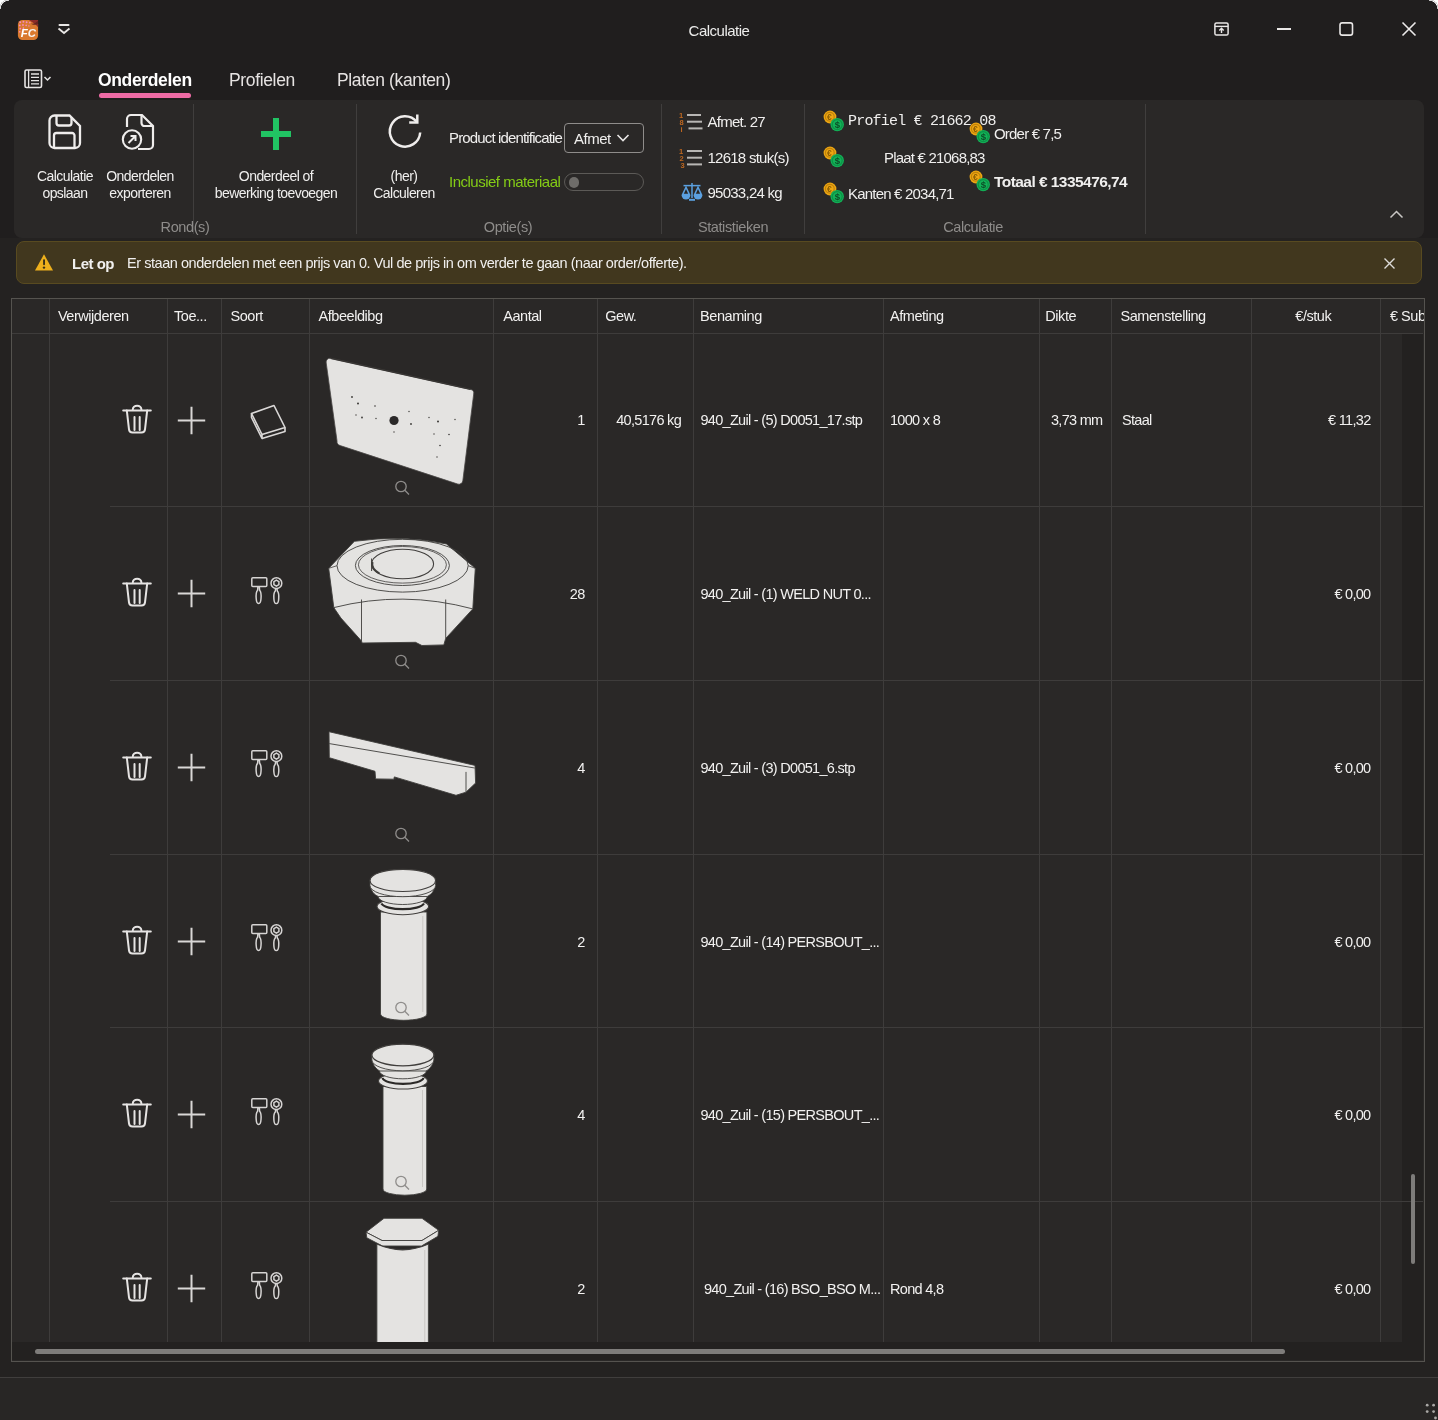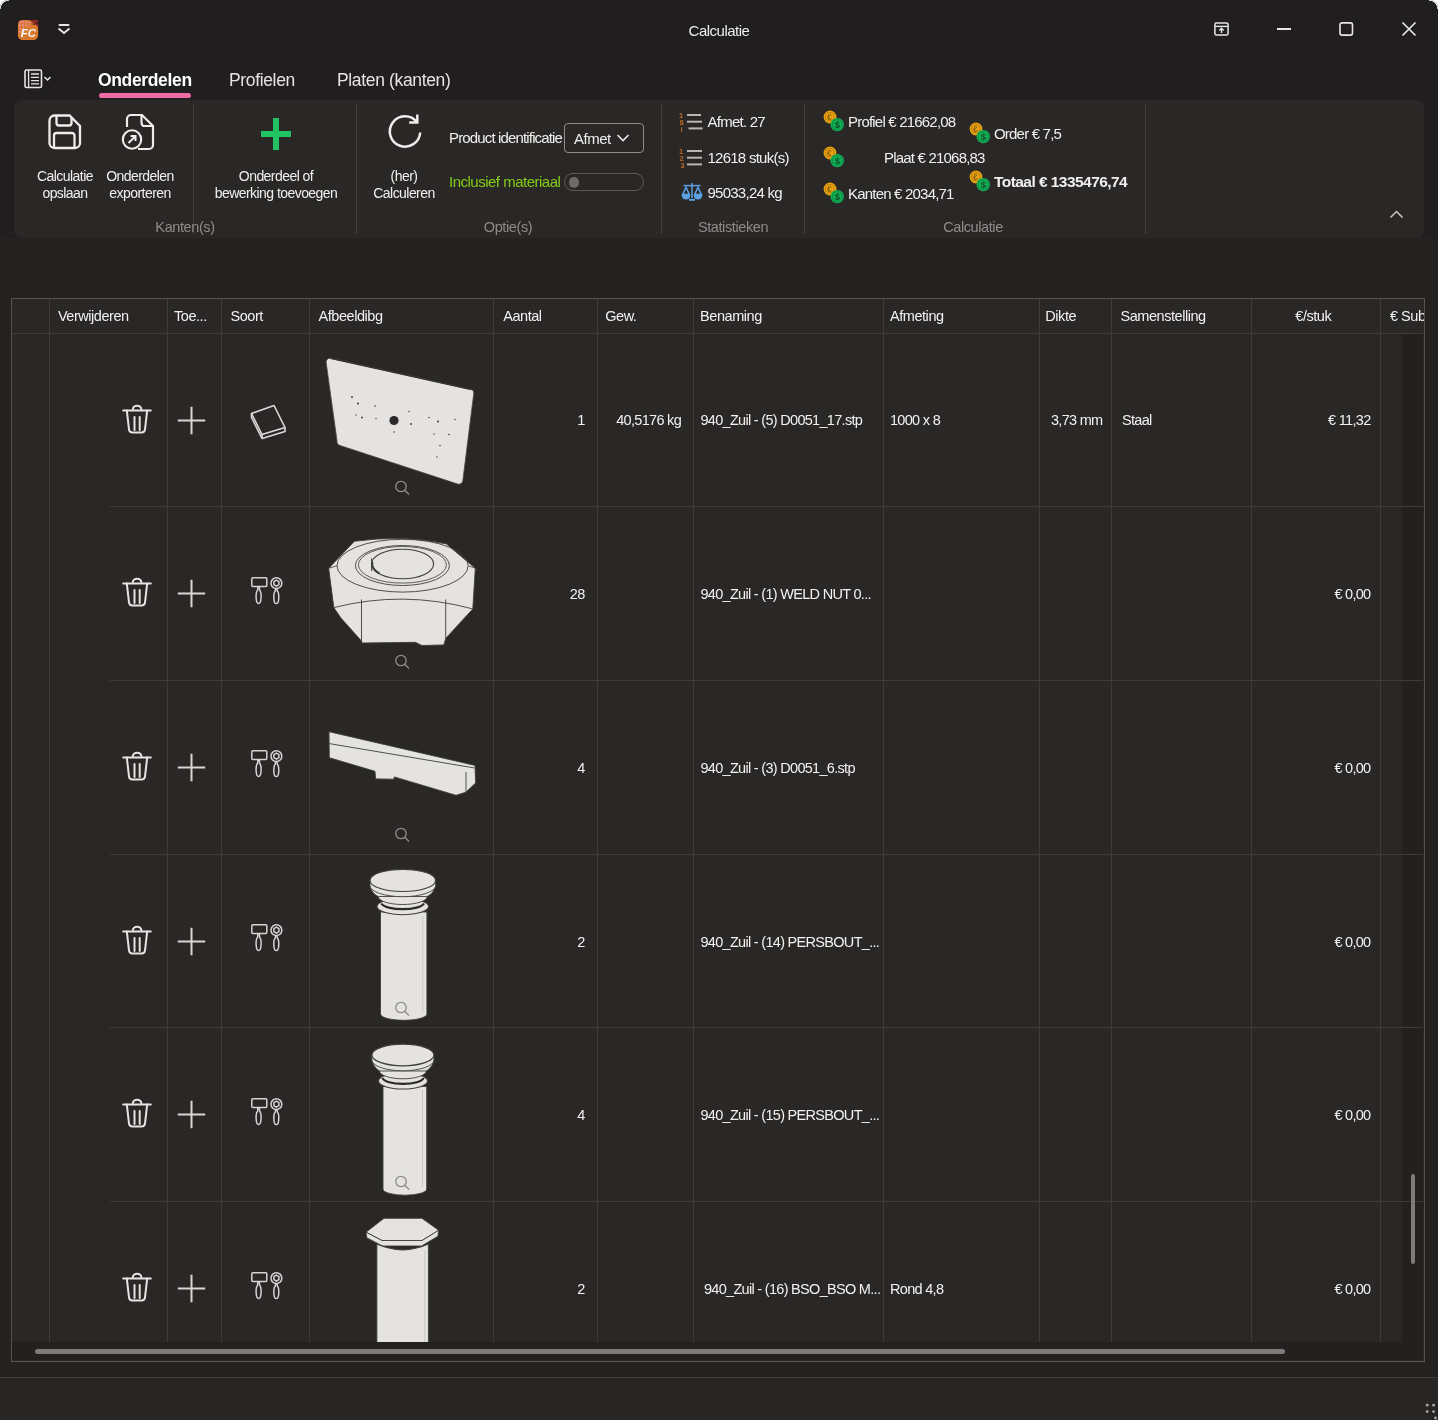--- a/index.html
+++ b/index.html
@@ -202,21 +202,21 @@
           <text x="3.9" y="10" font-size="8.5" font-weight="bold" fill="#8a5c03" font-family="Liberation Sans,sans-serif">€</text>
           <circle cx="14.2" cy="14.6" r="6.7" fill="#12b257"></circle>
           <circle cx="14.2" cy="14.6" r="5" fill="none" stroke="#0d9147" stroke-width="1.2"></circle>
           <text x="11.7" y="18.2" font-size="9.5" font-weight="bold" fill="#0d4d28" font-family="Liberation Sans,sans-serif">$</text>
         </g>
       </defs>
     </svg>
     <svg class="abs" style="left:809px;top:10px;" width="22" height="22" viewBox="0 0 22 22">
         <use href="#coinpair"></use>
       </svg>
-    <div class="txt" style="left:834px;top:13px;font-size:15px;letter-spacing:-0.8px;">Profiel € 21662,08</div>
+    <div class="txt" style="left:834px;top:13px;font-size:15px;letter-spacing:-0.8px;font-family:Liberation Mono, monospace;">Profiel € 21662,08</div>
     <svg class="abs" style="left:809px;top:46px;" width="22" height="22" viewBox="0 0 22 22">
         <use href="#coinpair"></use>
       </svg>
     <div class="txt" style="left:834px;top:49px;font-size:15px;letter-spacing:-0.8px;margin-left:36px;">Plaat € 21068,83</div>
     <svg class="abs" style="left:809px;top:82px;" width="22" height="22" viewBox="0 0 22 22">
         <use href="#coinpair"></use>
       </svg>
     <div class="txt" style="left:834px;top:85px;font-size:15px;letter-spacing:-0.8px;">Kanten € 2034,71</div>
     <svg class="abs" style="left:955px;top:22px;" width="22" height="22" viewBox="0 0 22 22">
         <use href="#coinpair"></use>
@@ -224,26 +224,38 @@
     <div class="txt" style="left:980px;top:25px;font-size:15px;letter-spacing:-0.8px;">Order € 7,5</div>
     <svg class="abs" style="left:955px;top:70px;" width="22" height="22" viewBox="0 0 22 22">
         <use href="#coinpair"></use>
       </svg>
     <div class="txt" style="left:980px;top:73px;font-size:15.5px;letter-spacing:-0.55px;font-weight:bold;">Totaal € 1335476,74</div>
 
     <svg class="abs" style="left:1375px;top:110px;" width="15" height="9" viewBox="0 0 15 9">
       <path d="M1.5 7.5 L7.5 1.5 L13.5 7.5" fill="none" stroke="#c9c7c5" stroke-width="1.5"></path>
     </svg>
 
-    <div class="rlabel" style="left:121px;width:100px;">Kanten(s)</div>
+    <div class="rlabel" style="left:121px;width:100px;">Rond(s)</div>
     <div class="rlabel" style="left:444px;width:100px;">Optie(s)</div>
     <div class="rlabel" style="left:669px;width:100px;">Statistieken</div>
     <div class="rlabel" style="left:909px;width:100px;">Calculatie</div>
   </div>
 
+  <div class="warnbar" id="warnbar">
+    <svg class="abs" style="left:17px;top:11px;" width="20" height="19" viewBox="0 0 20 19">
+      <path d="M10 1.2 L19 17.5 H1 Z" fill="#eeb01c"></path>
+      <rect x="9.1" y="6.2" width="1.9" height="6" rx="0.9" fill="#3a3118"></rect>
+      <circle cx="10" cy="14.6" r="1.2" fill="#3a3118"></circle>
+    </svg>
+    <div class="txt" style="left:55px;top:13px;font-weight:bold;">Let op</div>
+    <div class="txt" style="left:110px;top:13px;font-size:14.5px;letter-spacing:-0.45px;">Er staan onderdelen met een prijs van 0. Vul de prijs in om verder te gaan (naar order/offerte).</div>
+    <svg class="abs" style="left:1366px;top:15px;" width="13" height="13" viewBox="0 0 13 13">
+      <path d="M1.5 1.5 L11.5 11.5 M11.5 1.5 L1.5 11.5" stroke="#dddbd9" stroke-width="1.4"></path>
+    </svg>
+  </div>
 
   <div class="tablewrap" id="table">
 
     <div class="vtrack" style="left:1389.5px;top:34.5px;width:21.5px;height:1008px;"></div>
 
     <div class="hcell" style="left:45.9px;">Verwijderen</div>
     <div class="hcell" style="left:162px;">Toe...</div>
     <div class="hcell" style="left:218.5px;">Soort</div>
     <div class="hcell" style="left:306.5px;">Afbeeldibg</div>
     <div class="hcell" style="left:491.2px;">Aantal</div>

